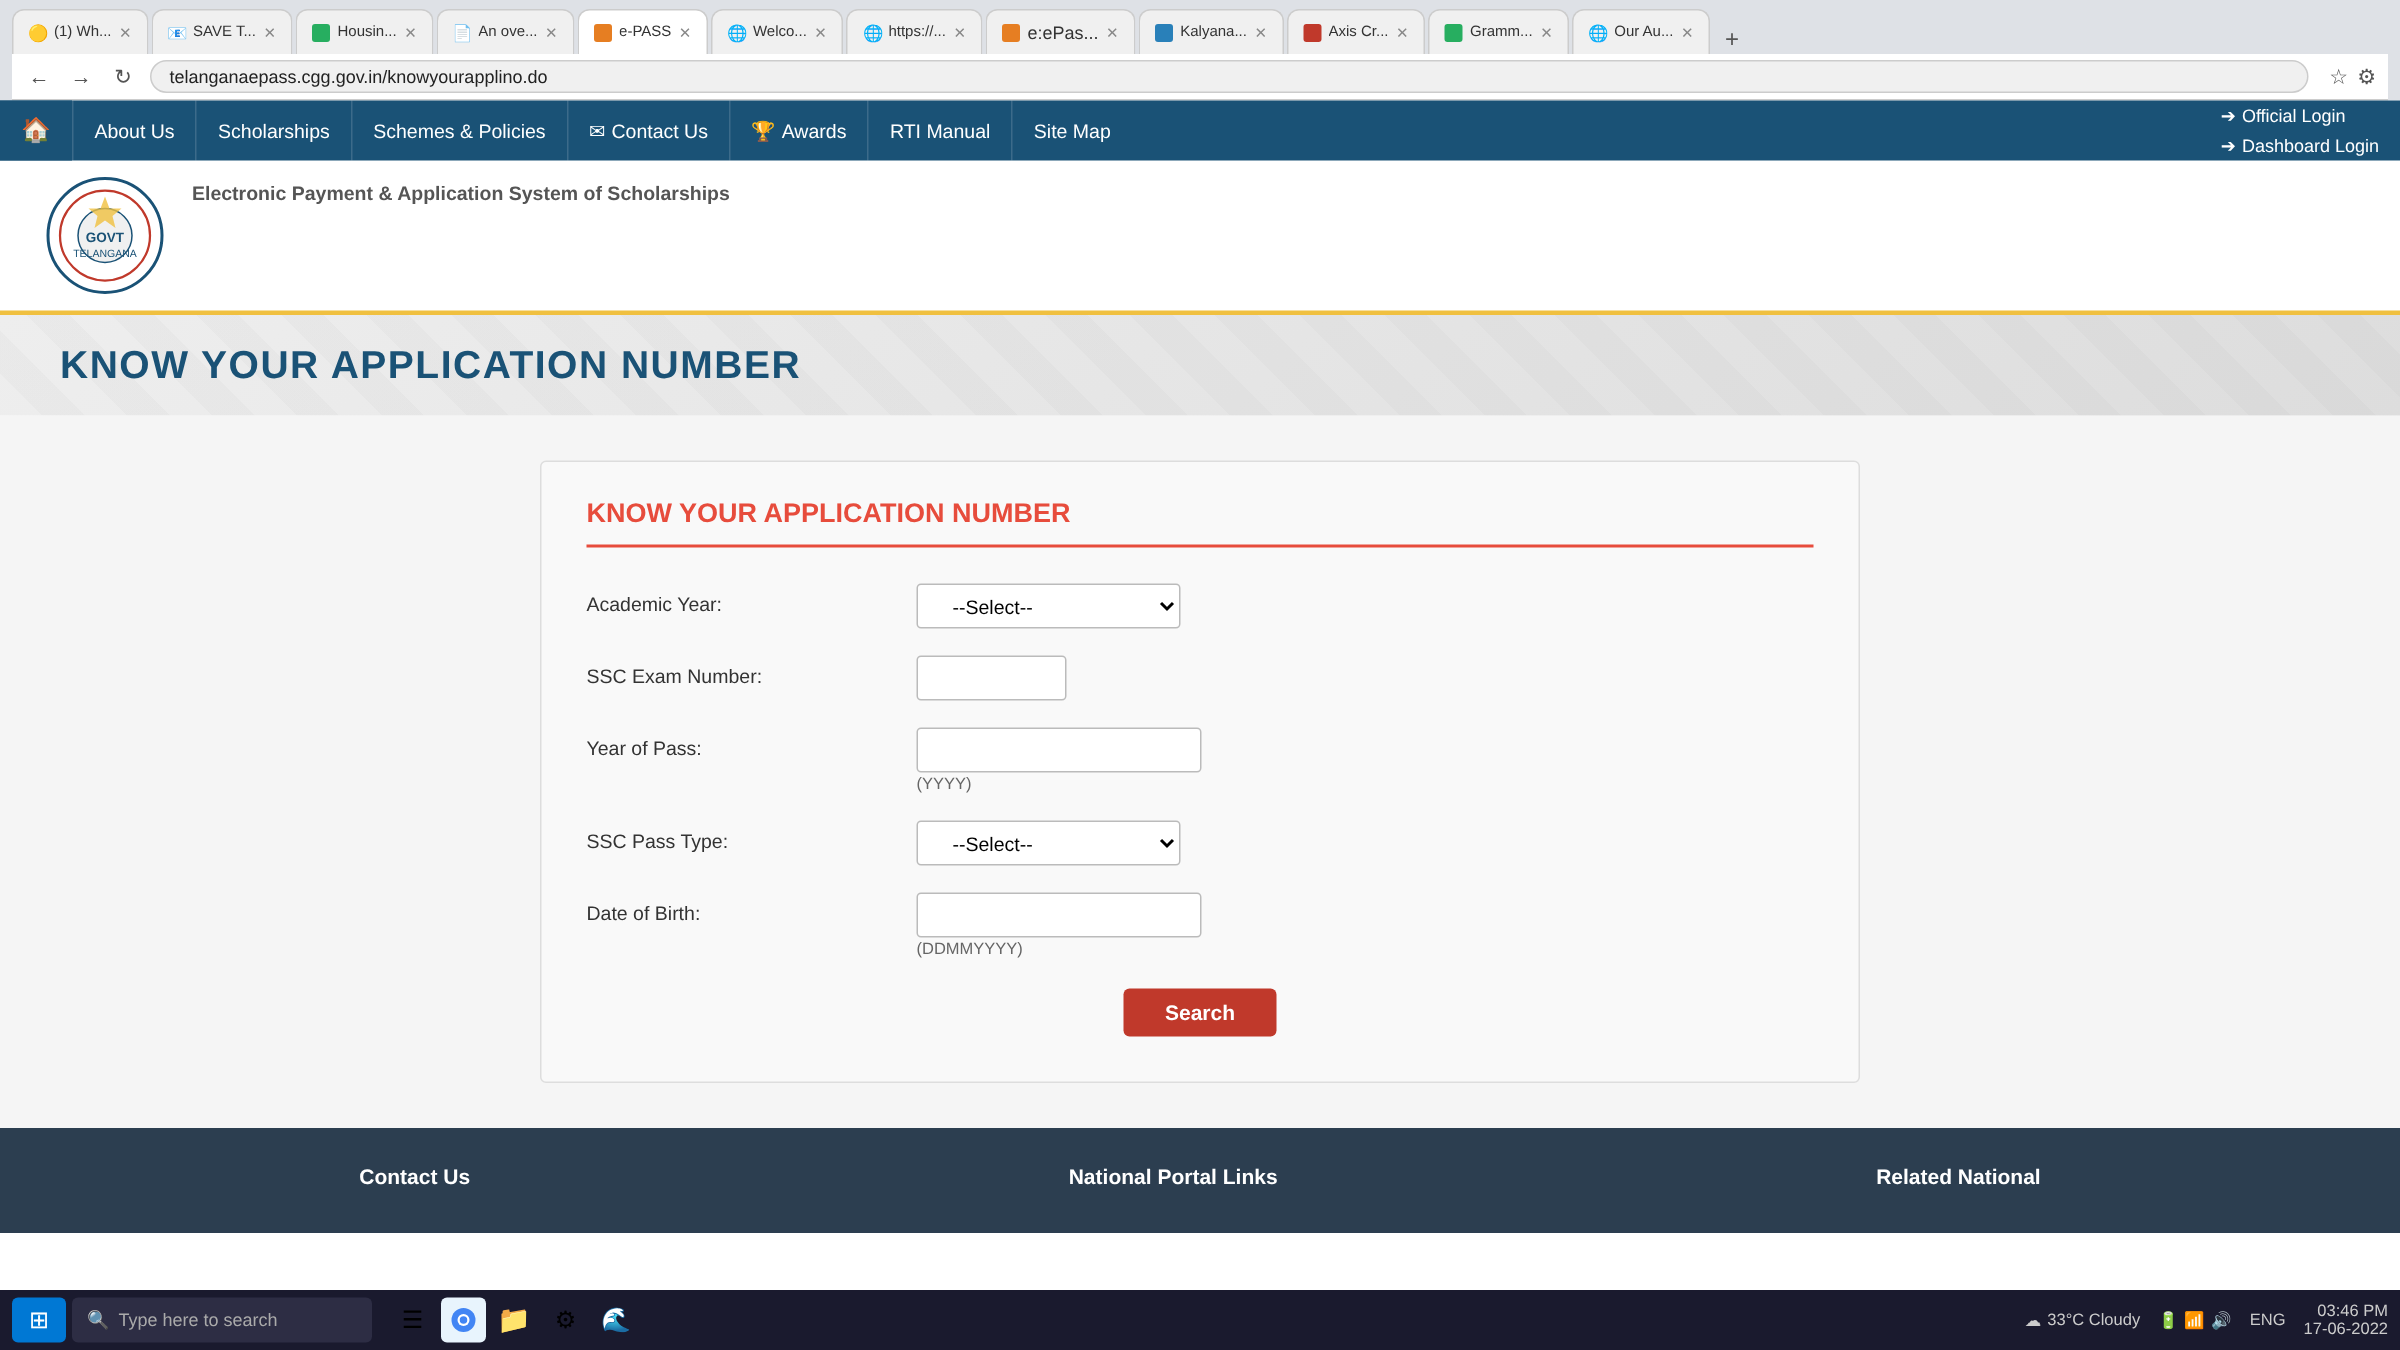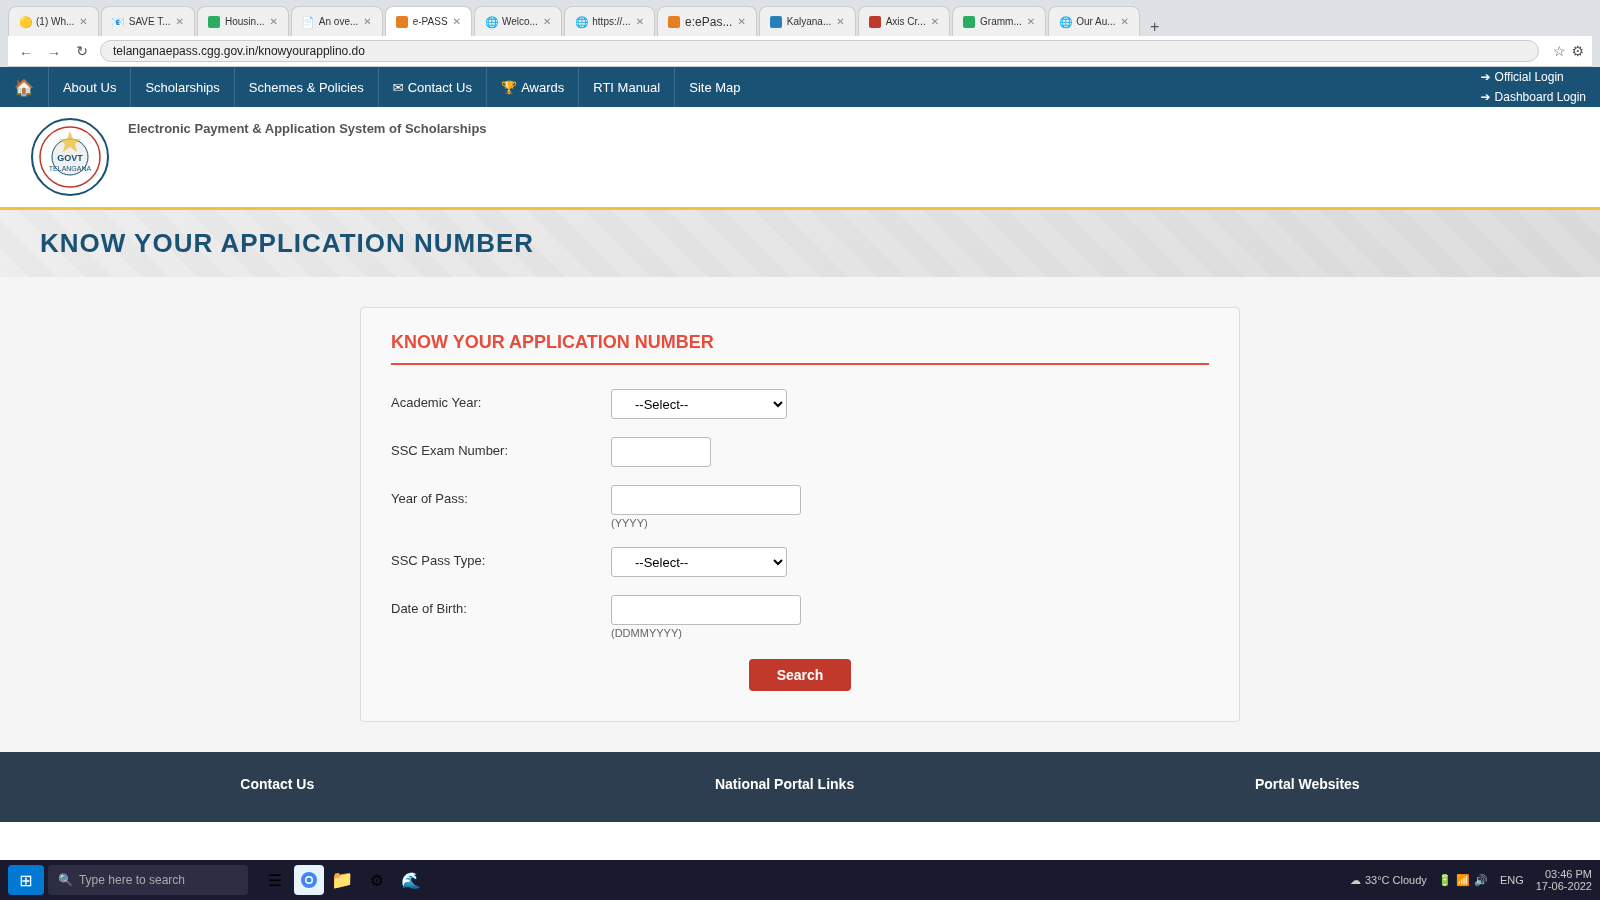--- a/index.html
+++ b/index.html
@@ -532,21 +532,21 @@
 
 <div class="footer">
   <div class="footer-cols">
     <div class="footer-col">
       <h3>Contact Us</h3>
     </div>
     <div class="footer-col">
       <h3>National Portal Links</h3>
     </div>
     <div class="footer-col">
-      <h3>Portal Websites</h3>
+      <h3>Related National</h3>
     </div>
   </div>
 </div>
 
 <div class="taskbar">
   <div class="taskbar-start">⊞</div>
   <div class="taskbar-search">
     <span>🔍</span>
     <span>Type here to search</span>
   </div>

